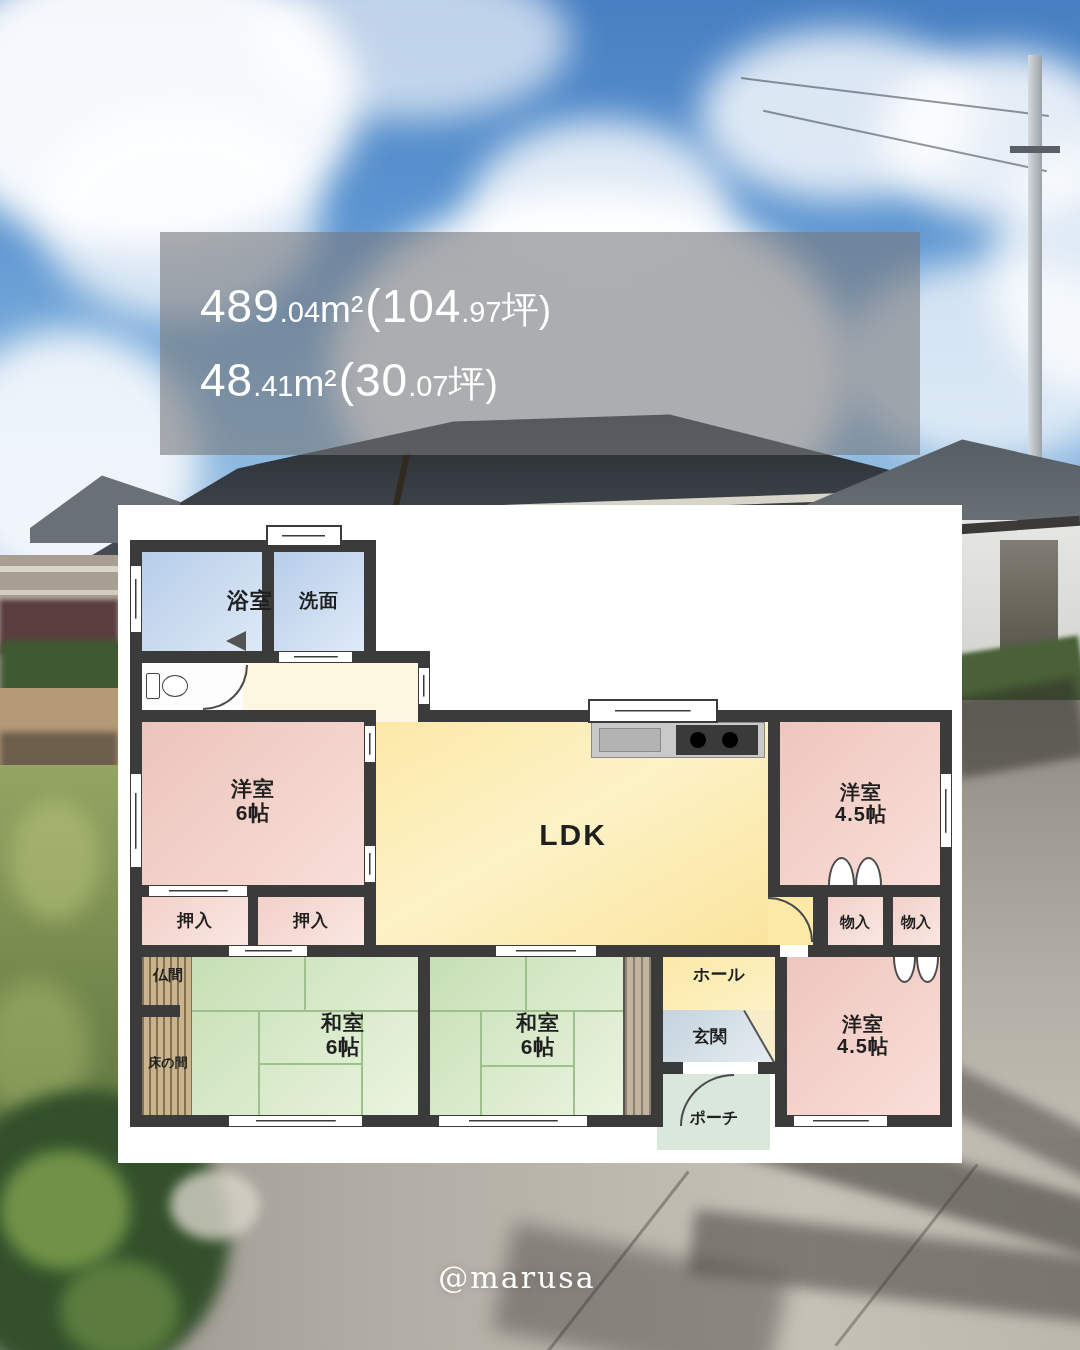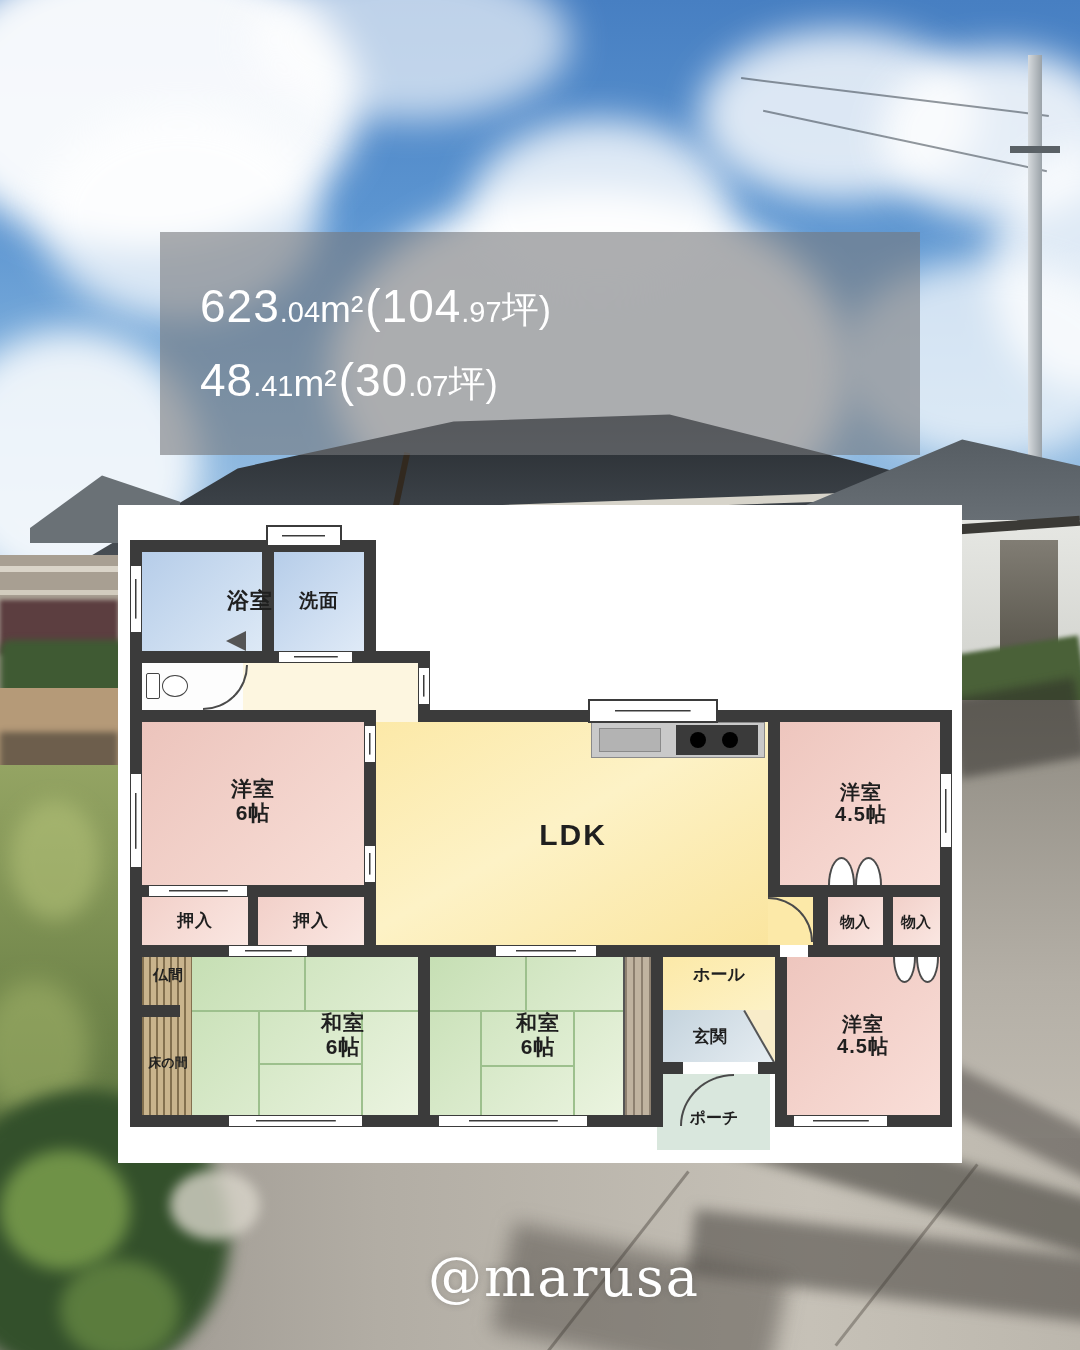--- a/index.html
+++ b/index.html
@@ -28,22 +28,22 @@
   .room{position:absolute;}
   .rl{position:absolute;transform:translate(-50%,-50%);font-weight:bold;font-size:20px;
       color:#1f1f1f;text-align:center;line-height:1.12;white-space:nowrap;letter-spacing:1px;}
   .tl{position:absolute;background:#9dc08d;}
   .arc{position:absolute;box-sizing:border-box;}
   .hump{position:absolute;box-sizing:border-box;border:2px solid #4a4a4a;border-bottom:none;
         border-radius:50% 50% 0 0 / 100% 100% 0 0;background:#fff;}
   .humpd{position:absolute;box-sizing:border-box;border:2px solid #4a4a4a;border-top:none;
         border-radius:0 0 50% 50% / 0 0 100% 100%;background:#fff;}
   
-  #wm{position:absolute;left:564px;top:1277px;transform:translate(-50%,-50%);z-index:5;
-      font-family:"DejaVu Serif",serif;font-size:54px;color:#fff;letter-spacing:2px;text-shadow:0 0 6px rgba(80,80,80,.35);}
+  #wm{position:absolute;left:517px;top:1277px;transform:translate(-50%,-50%);z-index:5;
+      font-family:"DejaVu Serif",serif;font-size:30px;color:#fff;letter-spacing:2px;text-shadow:0 0 6px rgba(80,80,80,.35);}
 </style>
 </head>
 <body>
 
 <div id="canvas">
 
   <div class="ph" style="left:0;top:0;width:1080px;height:1350px;">
 
     <div class="ph" style="left:0;top:0;width:1080px;height:600px;background:linear-gradient(180deg,#477fc2 0%,#5b94d0 35%,#7fb0dd 65%,#aac9e6 100%);"></div>
 
@@ -103,21 +103,21 @@
     <div class="ph" style="left:500px;top:1250px;width:280px;height:110px;background:rgba(60,55,50,.42);transform:rotate(12deg);filter:blur(10px);"></div>
 
     <div class="cl" style="left:-60px;top:1090px;width:290px;height:290px;background:#33502b;opacity:1;filter:blur(8px);"></div>
     <div class="cl" style="left:0px;top:1150px;width:130px;height:120px;background:#7fa34f;opacity:.8;filter:blur(8px);"></div>
     <div class="cl" style="left:60px;top:1260px;width:120px;height:100px;background:#6c8f46;opacity:.7;filter:blur(8px);"></div>
     <div class="cl" style="left:170px;top:1170px;width:90px;height:70px;background:#d9d5ca;opacity:.8;filter:blur(6px);"></div>
   </div>
 
   <div id="overlay">
     <div class="ovline">
-      <span class="n-int">623</span>
+      <span class="n-int">489</span>
         <span class="n-dec">.04</span>
         <span class="n-unit">m²</span>
         <span class="n-int">(</span>
         <span class="n-int">104</span>
         <span class="n-dec">.97</span>
         <span class="n-close">坪)</span>
     </div>
     <div class="ovline">
       <span class="n-int">48</span>
         <span class="n-dec">.41</span>

